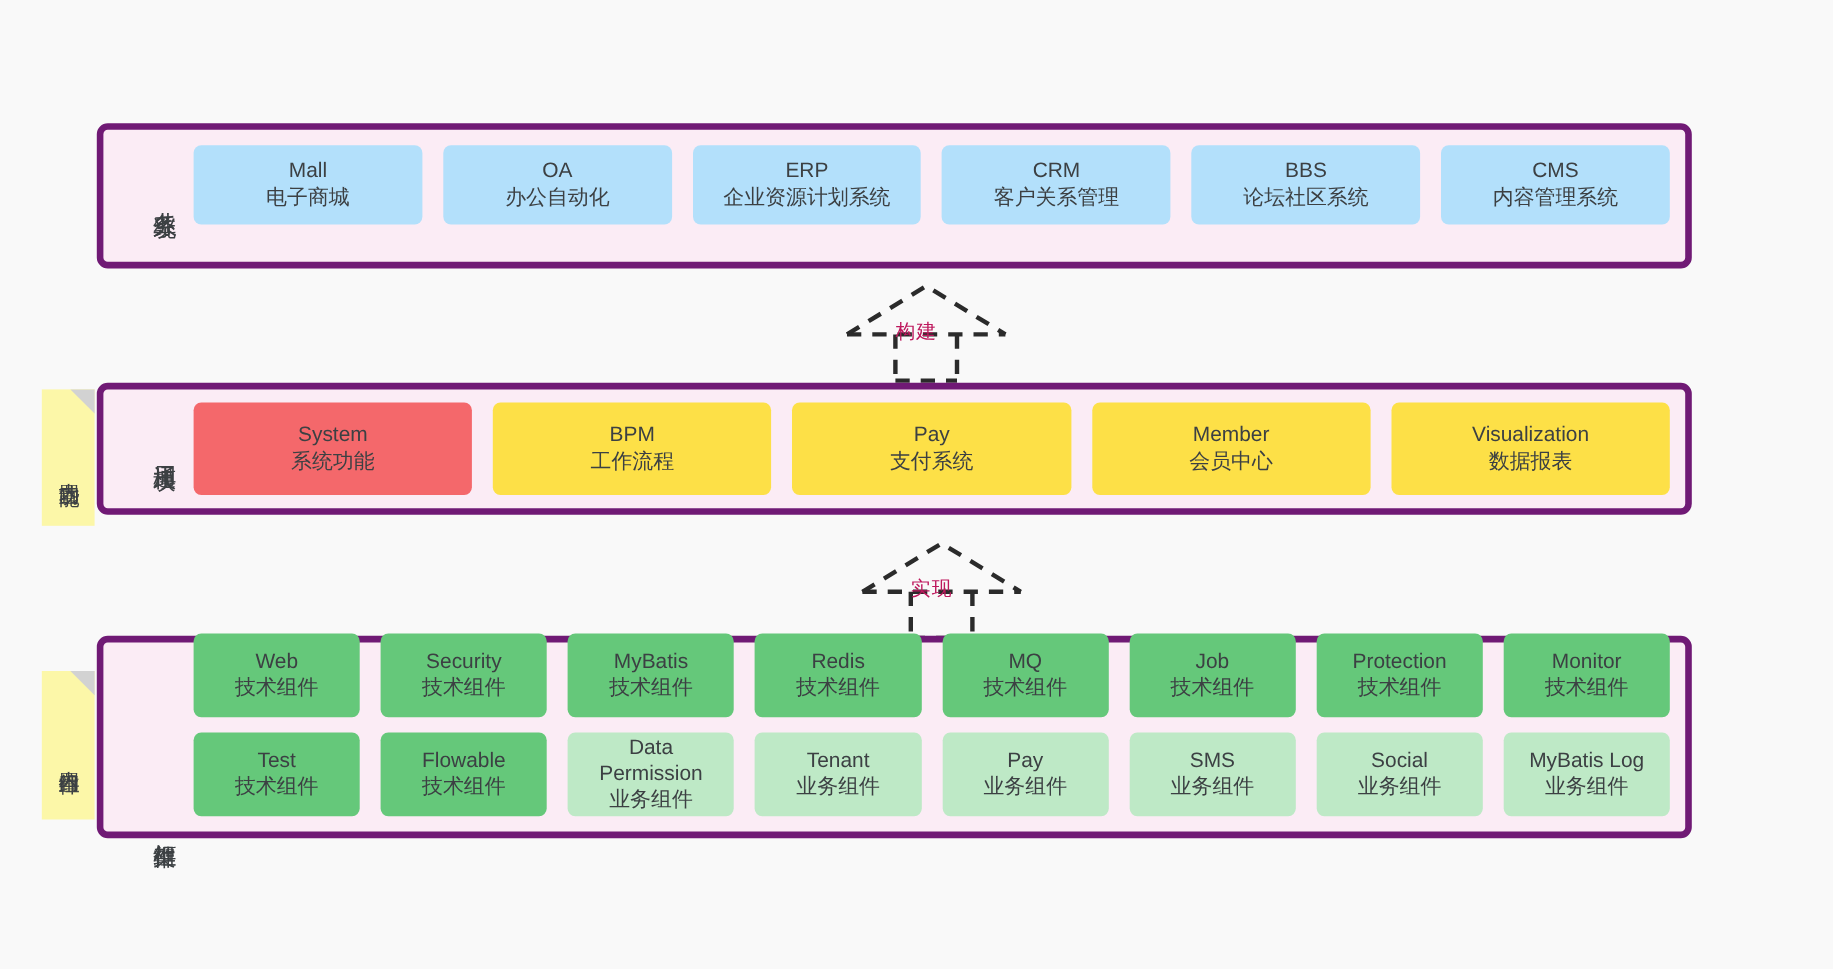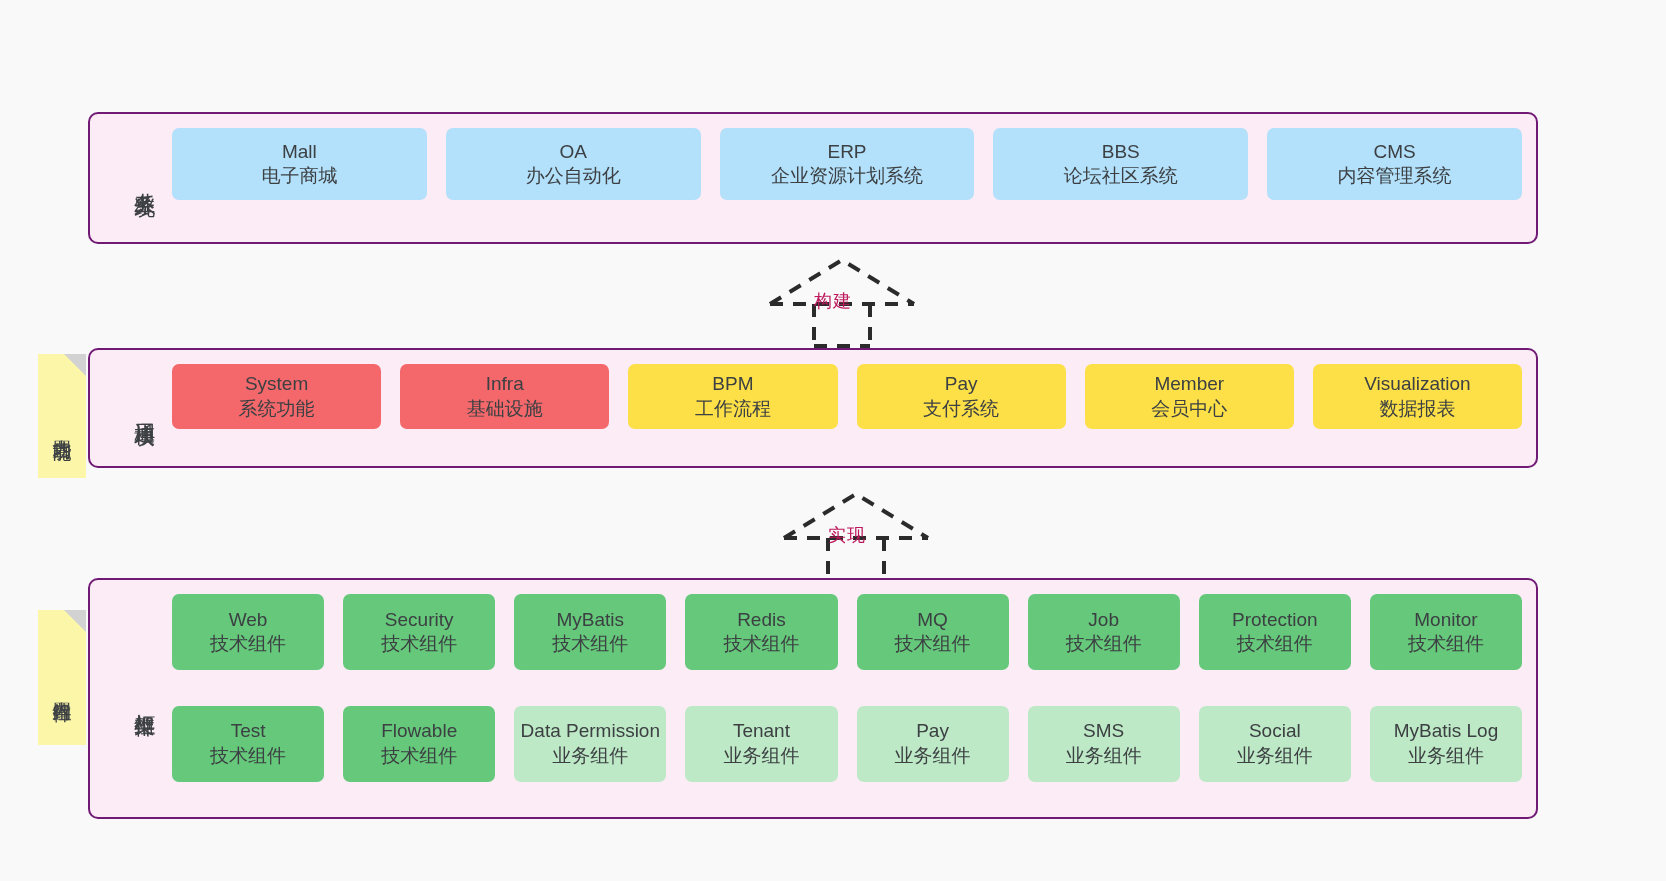--- a/index.html
+++ b/index.html
@@ -18,21 +18,21 @@
 
   .canvas {
     position: absolute;
     inset: 0;
   }
 
   
   .layer {
     position: absolute;
     background: #fbecf5;
-    border: 2px solid #701a75;
+    border: 6px solid #701a75;
     border-radius: 10px;
     box-sizing: border-box;
     display: flex;
     align-items: stretch;
     padding-left: 32px;
   }
   .layer-title {
     flex: 0 0 auto;
     width: 46px;
     display: flex;
@@ -97,28 +97,29 @@
   }
   #layer-business .node { height: 72px; }
 
   
   #layer-common {
     left: 88px;
     top: 348px;
     width: 1450px;
     height: 120px;
   }
-  #layer-common .node { height: 65px; }
+  #layer-common .node { height: 84px; }
 
   
   #layer-framework {
     left: 88px;
     top: 578px;
     width: 1450px;
-    height: 241px;
+    height: 184px;
+    align-items: flex-end;
   }
   #layer-framework .node { height: 76px; }
 
   
   .sticky {
     position: absolute;
     background: #fcf7a8;
     width: 48px;
     box-sizing: border-box;
     display: flex;
@@ -178,20 +179,24 @@
         </div>
         <div class="node n-blue">
           <span class="l1">OA</span>
           <span class="l2">办公自动化</span>
         </div>
         <div class="node n-blue">
           <span class="l1">ERP</span>
           <span class="l2">企业资源计划系统</span>
         </div>
         <div class="node n-blue">
+          <span class="l1">CRM</span>
+          <span class="l2">客户关系管理</span>
+        </div>
+        <div class="node n-blue">
           <span class="l1">BBS</span>
           <span class="l2">论坛社区系统</span>
         </div>
         <div class="node n-blue">
           <span class="l1">CMS</span>
           <span class="l2">内容管理系统</span>
         </div>
       </div>
     </div>
   </div>
@@ -209,24 +214,20 @@
     <span>内置功能</span>
   </div>
   <div class="layer" id="layer-common">
     <div class="layer-title">通用模块</div>
     <div class="layer-body">
       <div class="row">
         <div class="node n-red">
           <span class="l1">System</span>
           <span class="l2">系统功能</span>
         </div>
-        <div class="node n-red">
-          <span class="l1">Infra</span>
-          <span class="l2">基础设施</span>
-        </div>
         <div class="node n-pink">
           <span class="l1">BPM</span>
           <span class="l2">工作流程</span>
         </div>
         <div class="node n-pink">
           <span class="l1">Pay</span>
           <span class="l2">支付系统</span>
         </div>
         <div class="node n-pink">
           <span class="l1">Member</span>

